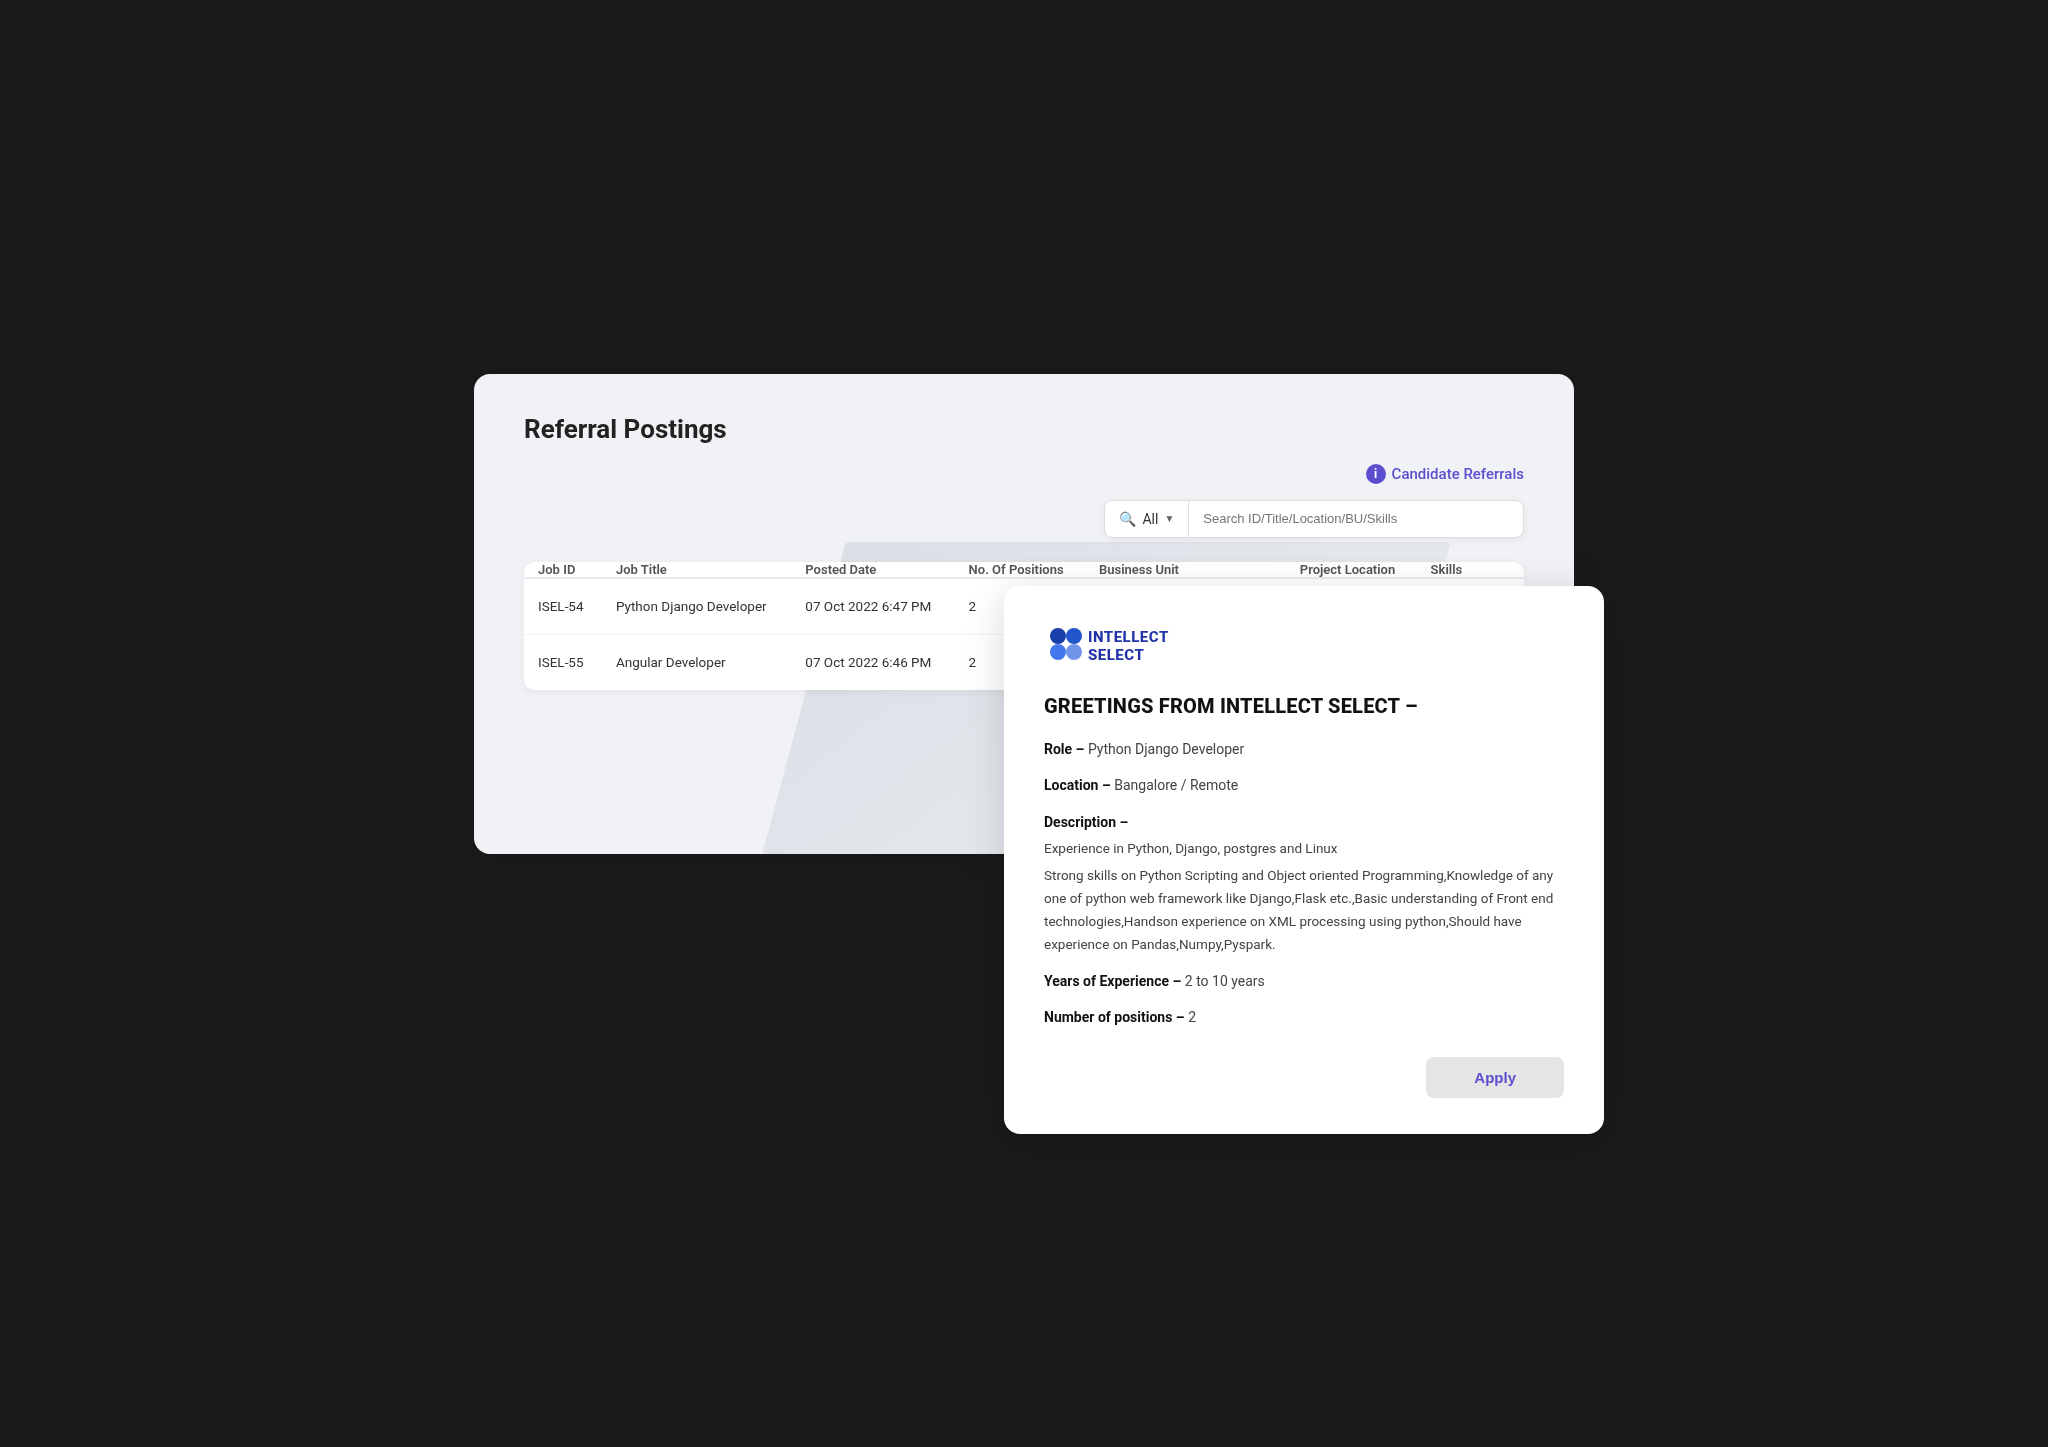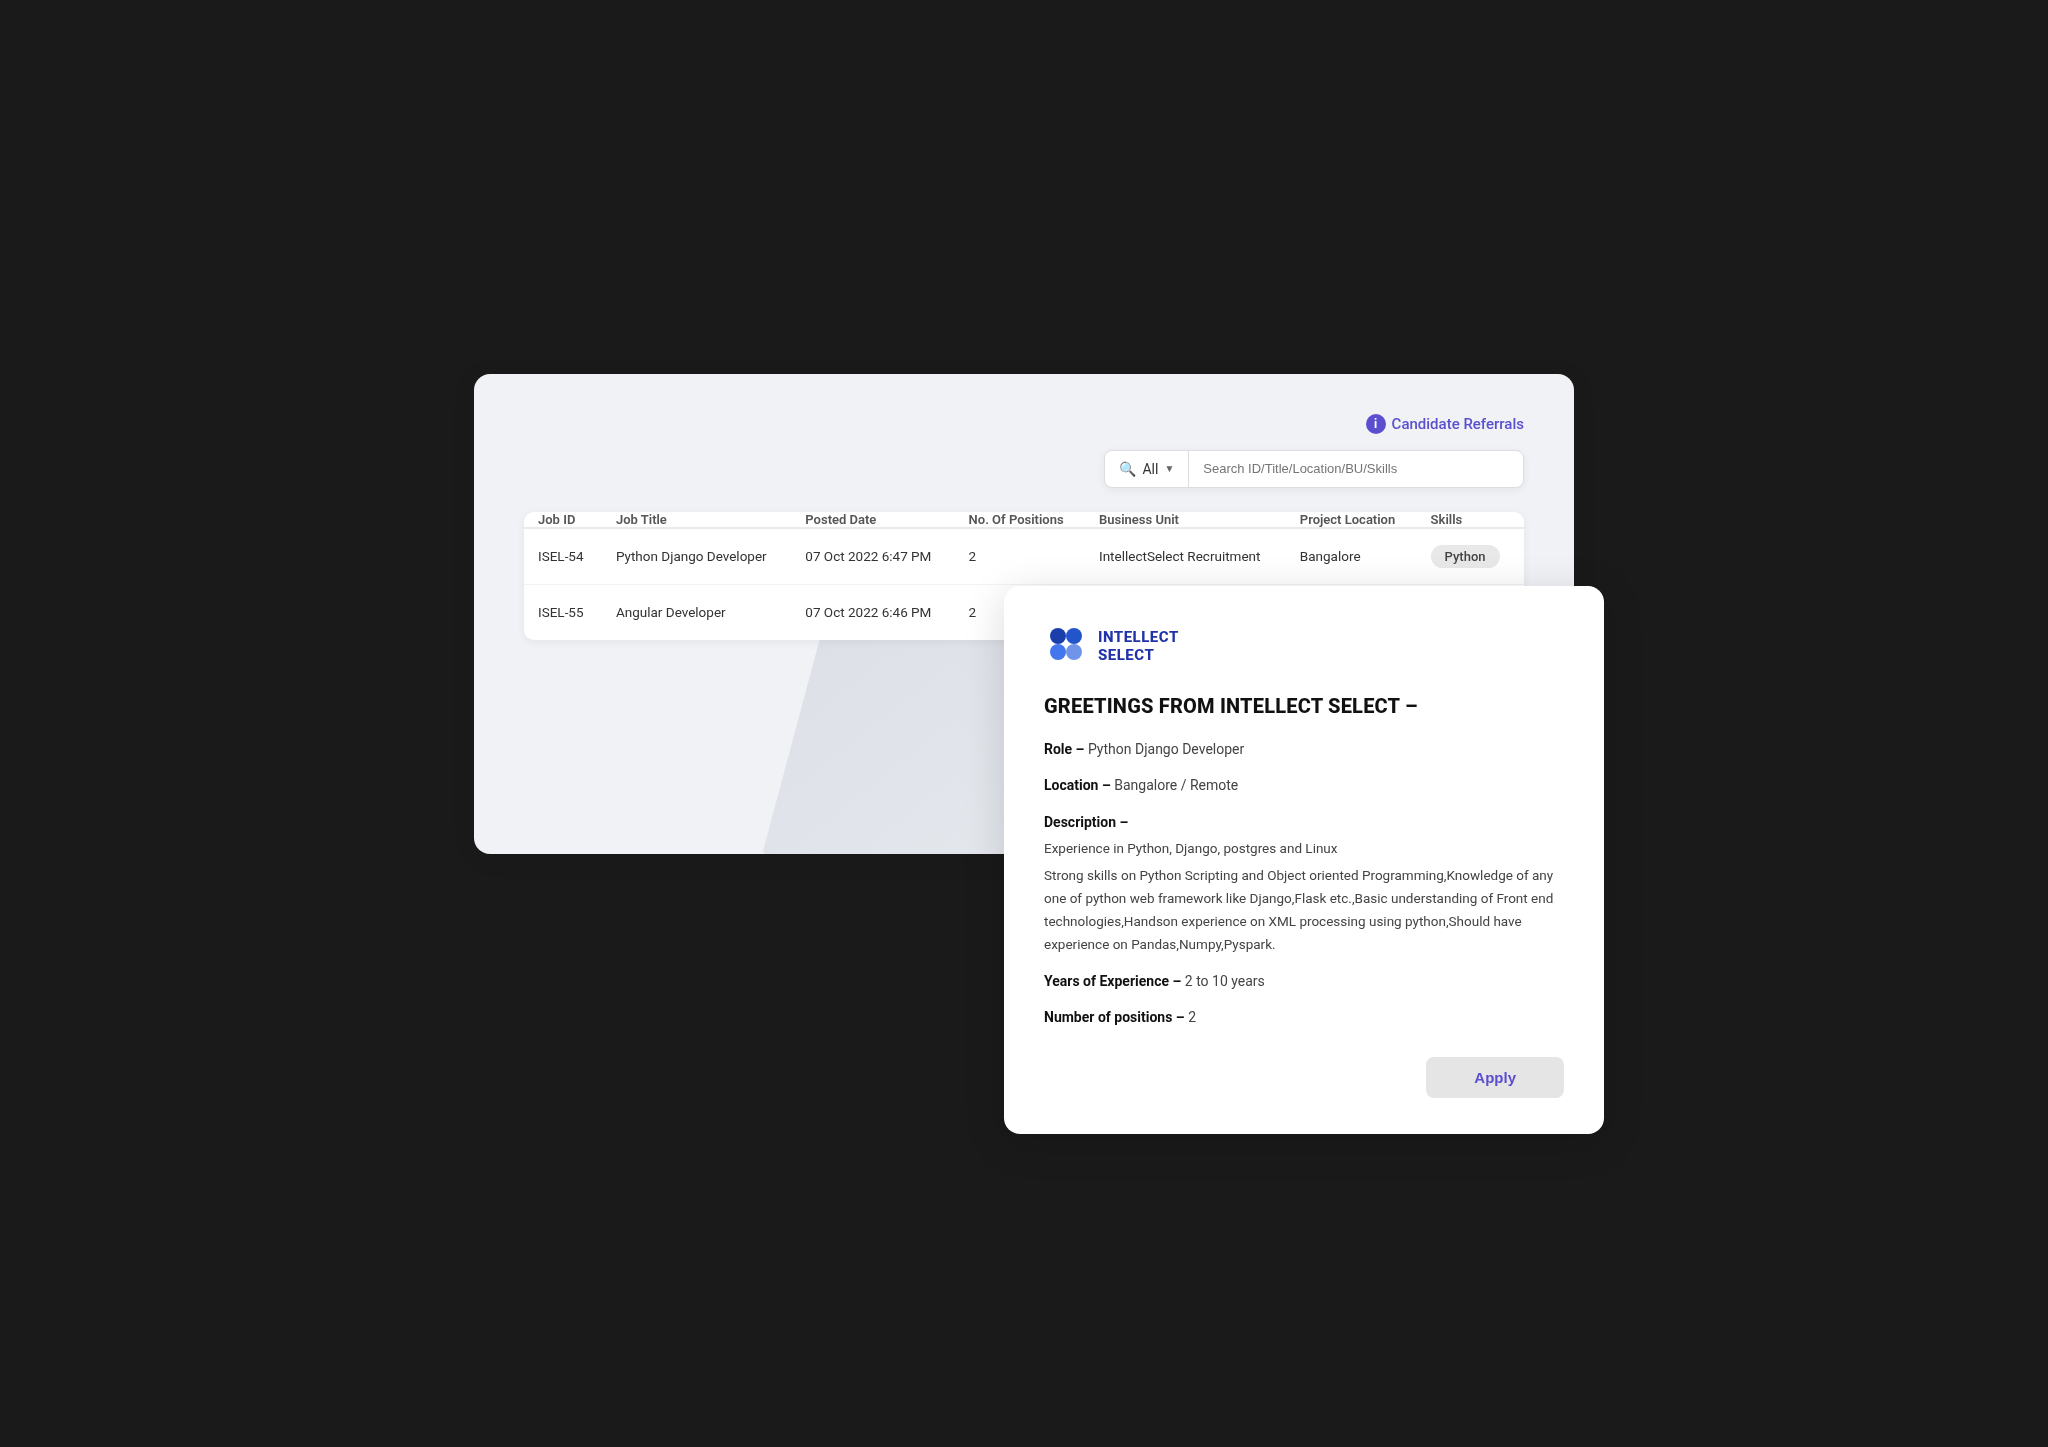--- a/index.html
+++ b/index.html
@@ -199,21 +199,20 @@
       background: white;
       border-radius: 16px;
       padding: 36px 40px;
       box-shadow: 0 8px 40px rgba(0,0,0,0.15);
       z-index: 10;
     }
 
     .company-logo {
       display: flex;
       align-items: center;
-      gap: 10px;
       margin-bottom: 24px;
     }
 
     .logo-text {
       display: flex;
       flex-direction: column;
     }
 
     .logo-text-top {
       font-size: 15px;
@@ -285,20 +284,21 @@
       height: 44px;
     }
   </style>
 </head>
 <body>
 
 <div class="scene">
 
   <div class="main-card">
     <div class="main-card-content">
+      <h1 class="page-title">Referral Postings</h1>
 
       <div class="top-bar">
         <a class="candidate-referrals-link">
           <span class="info-icon">i</span>
           <span>Candidate Referrals</span>
         </a>
       </div>
 
       <div class="search-bar">
         <div class="search-container">

